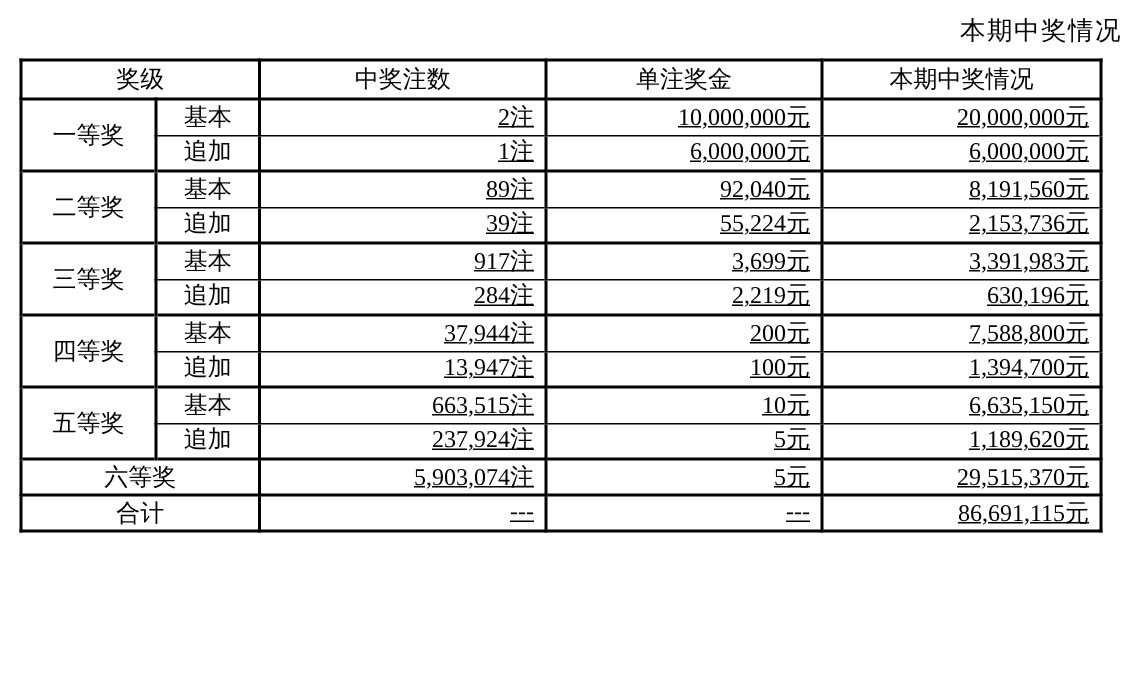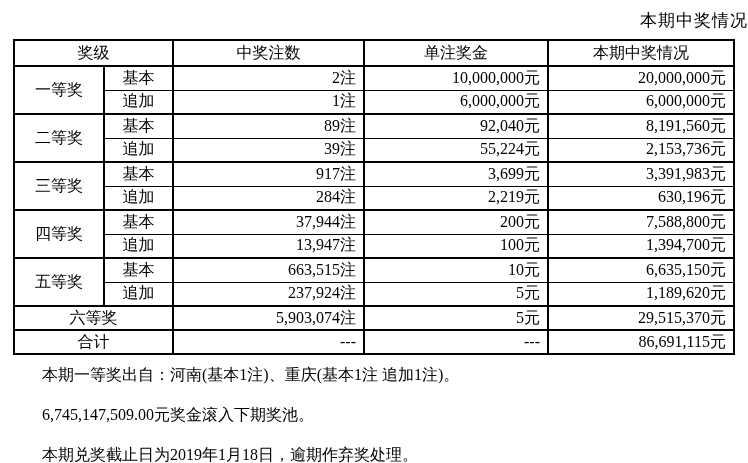--- a/index.html
+++ b/index.html
@@ -31,21 +31,21 @@
     padding: 0;
     height: 24px;
     overflow: hidden;
     white-space: nowrap;
   }
   .results th { height: 26px; text-align: center; }
   
   .row-basic td { border-bottom-width: 1px; }
   .row-append td { border-top-width: 1px; margin-top: 28px; }
   .c { text-align: center; }
-  .r { text-align: right; padding-right: 7px !important; }
+  .r { text-align: right; padding-right: 7px !important; text-decoration: underline; }
   .notes { margin-top: 10px; }
   .notes p {
     margin: 21px 0 0 42px;
     font-size: 16px;
     line-height: 19px;
   }
   .notes p:first-child { margin-top: 9px; }
 </style>
 </head>
 <body>
@@ -150,19 +150,14 @@
 
     <tr>
       <td colspan="2" class="c">合计</td>
       <td class="r">---</td>
       <td class="r">---</td>
       <td class="r">86,691,115元</td>
     </tr>
   </tbody>
     </table>
 
-  <div class="notes">
-    <p>本期一等奖出自：河南(基本1注)、重庆(基本1注  追加1注)。</p>
-    <p>6,745,147,509.00元奖金滚入下期奖池。</p>
-    <p>本期兑奖截止日为2019年1月18日，逾期作弃奖处理。</p>
-  </div>
 
 </div>
 
 </body></html>

